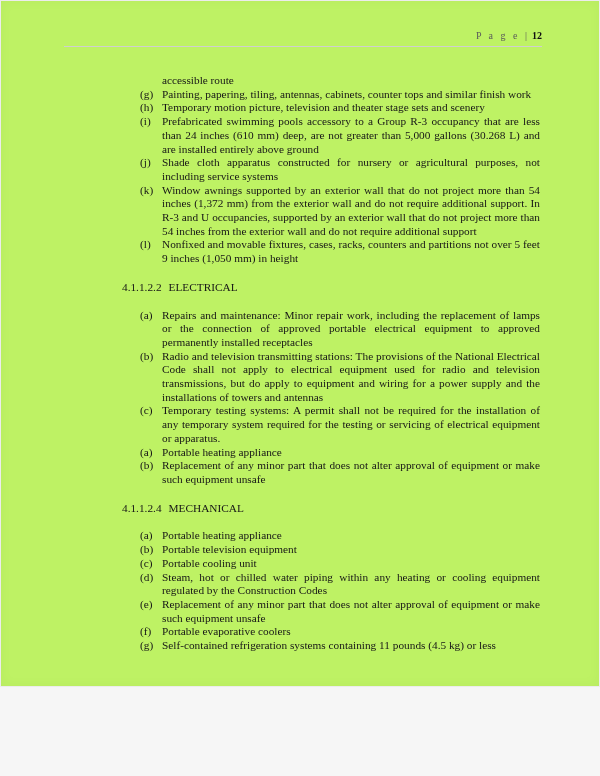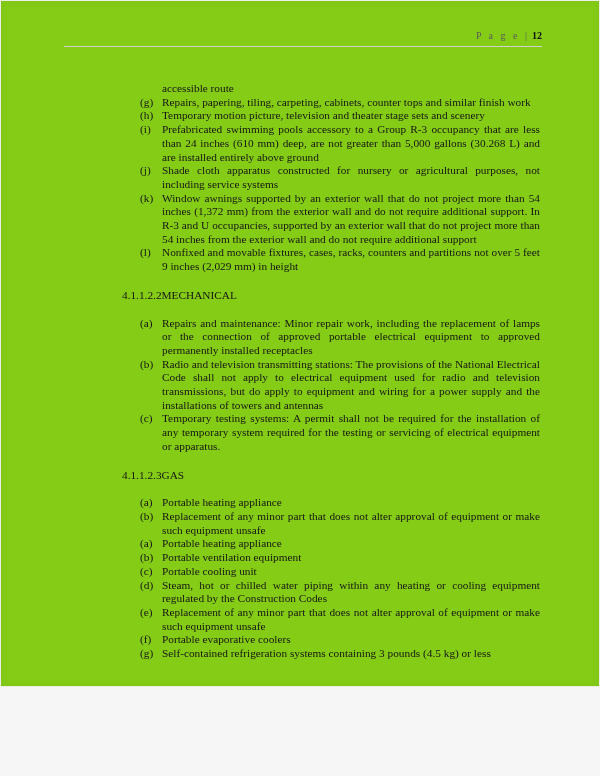--- a/index.html
+++ b/index.html
@@ -4,21 +4,21 @@
 <style>
   * { box-sizing: border-box; }
   html, body {
     margin: 0; padding: 0;
     background: #f6f6f6;
     font-family: "Liberation Serif", serif;
   }
   .page {
     width: 600px;
     height: 687px;
-    background: #84cc16;
+    background: #bef264;
     overflow: hidden;
     position: relative;
     box-shadow: inset 0 0 0 1px #ececec, inset 0 0 14px rgba(0,0,0,0.04);
   }
   .header {
     text-align: right;
     padding: 30px 58px 0 0;
     font-size: 10px;
     color: #3a3a3a;
   }
@@ -35,42 +35,42 @@
     border-top: 1px solid #cfcfcf;
     margin: 5px 58px 0 64px;
   }
   .content {
     padding: 23px 60px 0 122px;
     font-size: 11.3px;
     line-height: 13.7px;
     color: #161616;
   }
   .cont-text {
-    margin: 12px 0 0 40px;
+    margin: 4px 0 0 40px;
     text-align: justify;
   }
   .list { margin: 0; }
   .item { display: flex; margin: 0; }
   .item .marker {
     flex: none;
     width: 22px;
     margin-left: 18px;
   }
   .item .text {
     flex: 1;
     text-align: justify;
   }
   .section-heading {
     margin: 15px 0 14px 0;
     font-size: 11.3px;
     font-weight: normal;
     line-height: 13.7px;
     color: #161616;
   }
-  .section-heading .sec-num { }
+  .section-heading .sec-num { margin-right: 7px; }
 </style>
 </head>
 <body>
 
 <div class="page">
 
   <div class="header">
     <span class="page-word">P a g e  |</span>
     <span class="page-num">12</span>
   </div>
@@ -78,21 +78,21 @@
   <div class="rule"></div>
 
   <div class="content">
 
     <p class="cont-text">accessible route</p>
 
     <div class="list">
 
         <div class="item">
           <span class="marker">(g)</span>
-          <span class="text">Repairs, papering, tiling, carpeting, cabinets, counter tops and similar finish work</span>
+          <span class="text">Painting, papering, tiling, antennas, cabinets, counter tops and similar finish work</span>
         </div>
 
         <div class="item">
           <span class="marker">(h)</span>
           <span class="text">Temporary motion picture, television and theater stage sets and scenery</span>
         </div>
 
         <div class="item">
           <span class="marker">(i)</span>
           <span class="text">Prefabricated swimming pools accessory to a Group R-3 occupancy that are less than 24 inches (610 mm) deep, are not greater than 5,000 gallons (30.268 L) and are installed entirely above ground</span>
@@ -103,74 +103,74 @@
           <span class="text">Shade cloth apparatus constructed for nursery or agricultural purposes, not including service systems</span>
         </div>
 
         <div class="item">
           <span class="marker">(k)</span>
           <span class="text">Window awnings supported by an exterior wall that do not project more than 54 inches (1,372 mm) from the exterior wall and do not require additional support. In R-3 and U occupancies, supported by an exterior wall that do not project more than 54 inches from the exterior wall and do not require additional support</span>
         </div>
 
         <div class="item">
           <span class="marker">(l)</span>
-          <span class="text">Nonfixed and movable fixtures, cases, racks, counters and partitions not over 5 feet 9 inches (2,029 mm) in height</span>
+          <span class="text">Nonfixed and movable fixtures, cases, racks, counters and partitions not over 5 feet 9 inches (1,050 mm) in height</span>
         </div>
       </div>
 
     <h2 class="section-heading">
-      <span class="sec-num">4.1.1.2.2</span><span class="sec-title">MECHANICAL</span>
+      <span class="sec-num">4.1.1.2.2</span><span class="sec-title">ELECTRICAL</span>
     </h2>
 
     <div class="list">
 
         <div class="item">
           <span class="marker">(a)</span>
           <span class="text">Repairs and maintenance: Minor repair work, including the replacement of lamps or the connection of approved portable electrical equipment to approved permanently installed receptacles</span>
         </div>
 
         <div class="item">
           <span class="marker">(b)</span>
           <span class="text">Radio and television transmitting stations: The provisions of the National Electrical Code shall not apply to electrical equipment used for radio and television transmissions, but do apply to equipment and wiring for a power supply and the installations of towers and antennas</span>
         </div>
 
         <div class="item">
           <span class="marker">(c)</span>
           <span class="text">Temporary testing systems: A permit shall not be required for the installation of any temporary system required for the testing or servicing of electrical equipment or apparatus.</span>
         </div>
       </div>
 
-    <h2 class="section-heading">
-      <span class="sec-num">4.1.1.2.3</span><span class="sec-title">GAS</span>
-    </h2>
 
     <div class="list">
 
         <div class="item">
           <span class="marker">(a)</span>
           <span class="text">Portable heating appliance</span>
         </div>
 
         <div class="item">
           <span class="marker">(b)</span>
           <span class="text">Replacement of any minor part that does not alter approval of equipment or make such equipment unsafe</span>
         </div>
       </div>
 
+    <h2 class="section-heading">
+      <span class="sec-num">4.1.1.2.4</span><span class="sec-title">MECHANICAL</span>
+    </h2>
 
     <div class="list">
 
         <div class="item">
           <span class="marker">(a)</span>
           <span class="text">Portable heating appliance</span>
         </div>
 
         <div class="item">
           <span class="marker">(b)</span>
-          <span class="text">Portable ventilation equipment</span>
+          <span class="text">Portable television equipment</span>
         </div>
 
         <div class="item">
           <span class="marker">(c)</span>
           <span class="text">Portable cooling unit</span>
         </div>
 
         <div class="item">
           <span class="marker">(d)</span>
           <span class="text">Steam, hot or chilled water piping within any heating or cooling equipment regulated by the Construction Codes</span>
@@ -181,18 +181,18 @@
           <span class="text">Replacement of any minor part that does not alter approval of equipment or make such equipment unsafe</span>
         </div>
 
         <div class="item">
           <span class="marker">(f)</span>
           <span class="text">Portable evaporative coolers</span>
         </div>
 
         <div class="item">
           <span class="marker">(g)</span>
-          <span class="text">Self-contained refrigeration systems containing 3 pounds (4.5 kg) or less</span>
+          <span class="text">Self-contained refrigeration systems containing 11 pounds (4.5 kg) or less</span>
         </div>
       </div>
 
   </div>
 </div>
 
 </body></html>

